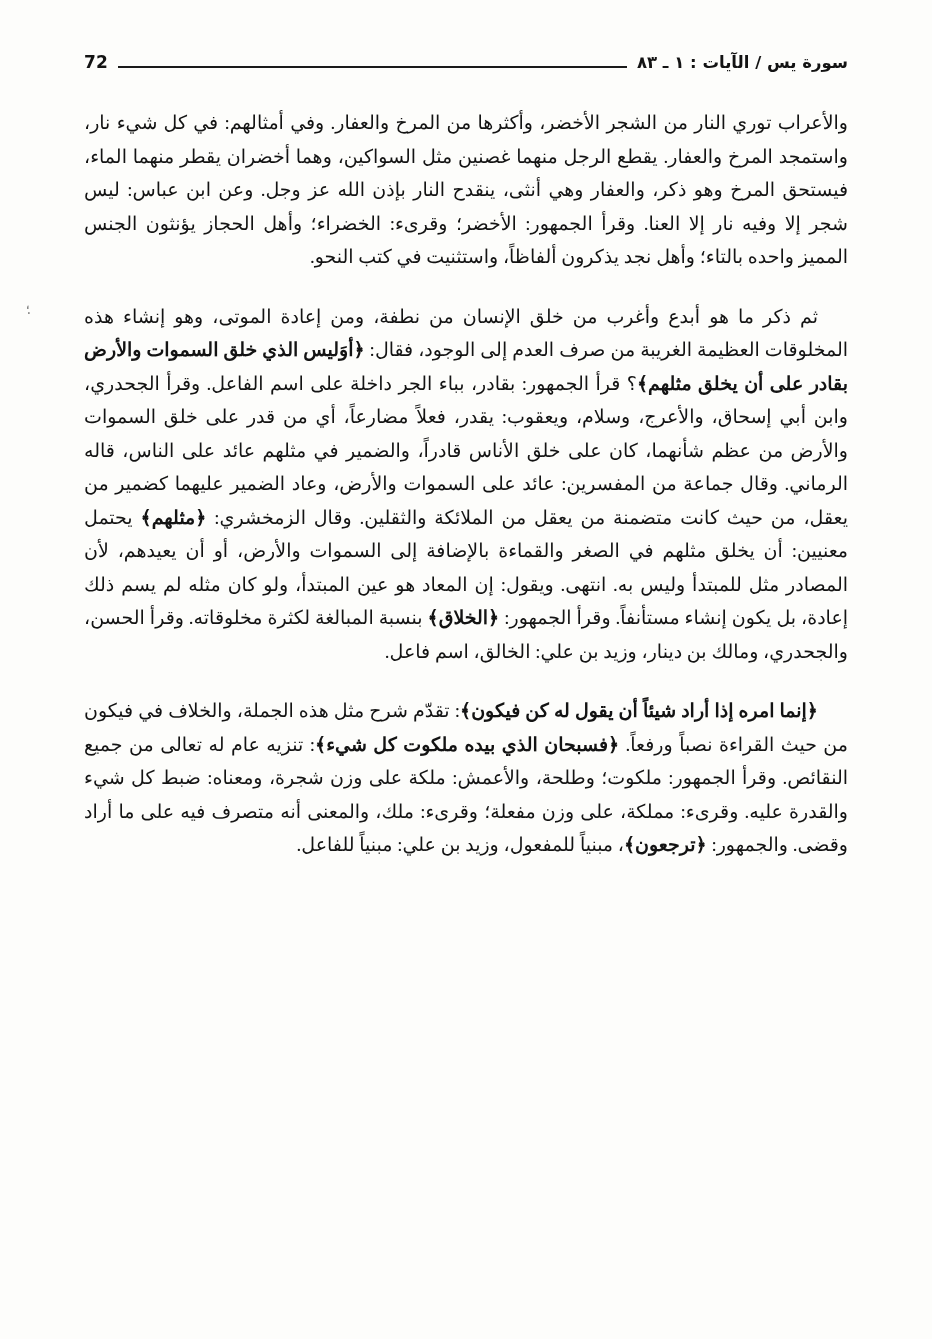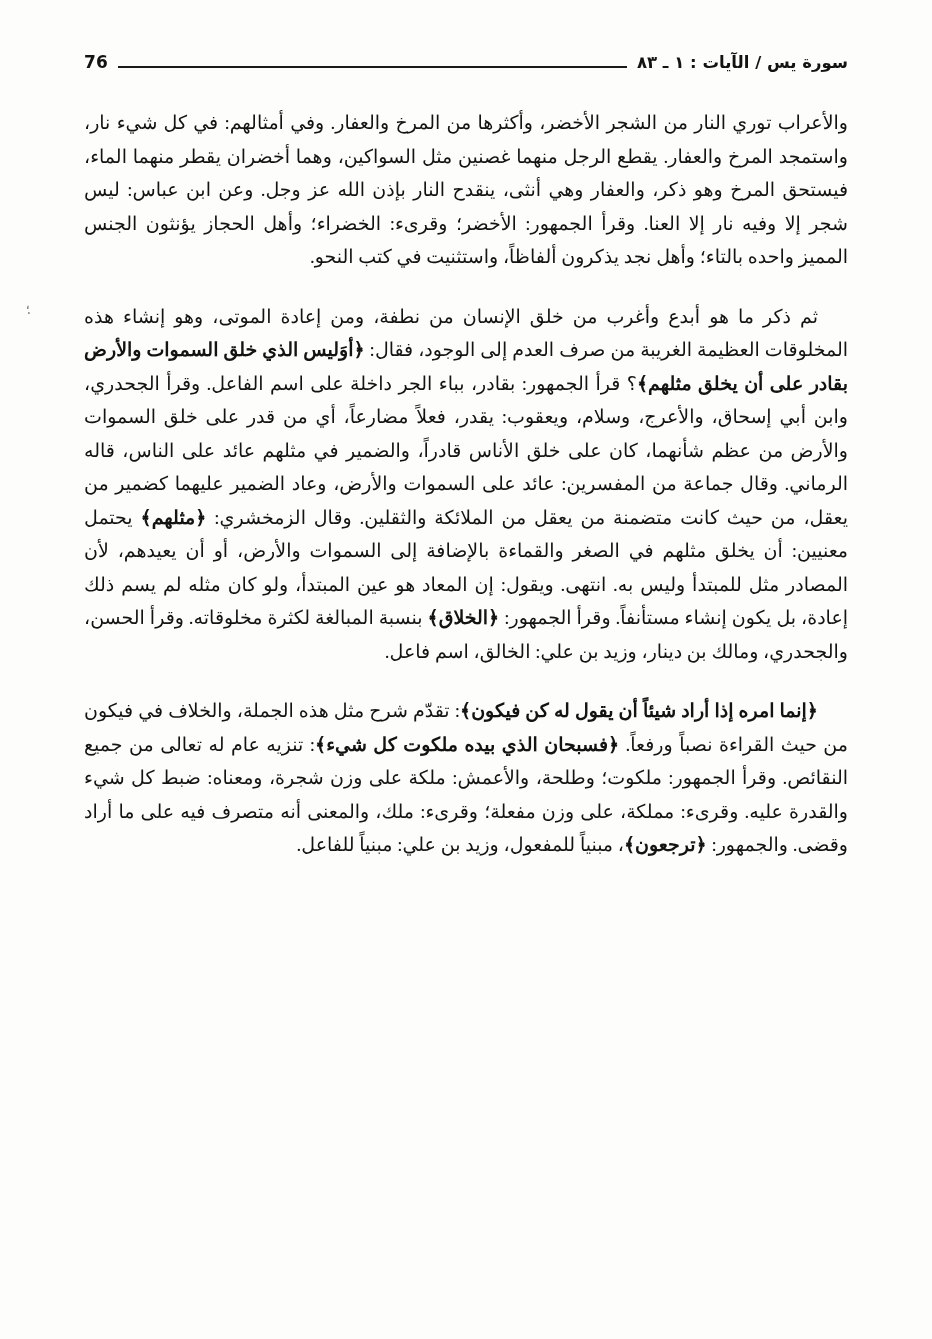--- a/index.html
+++ b/index.html
@@ -73,21 +73,21 @@
   }
 </style>
 </head>
 <body>
 
 <div class="page">
 
   <div class="header">
     <span class="title">سورة يس / الآيات : ١ ـ ٨٣</span>
     <div class="rule"></div>
-    <span class="pagenum">76</span>
+    <span class="pagenum">72</span>
   </div>
 
   <div class="body-text">
     <p class="para"><span>والأعراب توري النار من الشجر الأخضر، وأكثرها من المرخ والعفار. وفي أمثالهم: في كل شيء نار، واستمجد المرخ والعفار. يقطع الرجل منهما غصنين مثل السواكين، وهما أخضران يقطر منهما الماء، فيستحق المرخ وهو ذكر، والعفار وهي أنثى، ينقدح النار بإذن الله عز وجل. وعن ابن عباس: ليس شجر إلا وفيه نار إلا العنا. وقرأ الجمهور: الأخضر؛ وقرىء: الخضراء؛ وأهل الحجاز يؤنثون الجنس المميز واحده بالتاء؛ وأهل نجد يذكرون ألفاظاً، واستثنيت في كتب النحو.</span></p>
     <p class="para indent"><span>ثم ذكر ما هو أبدع وأغرب من خلق الإنسان من نطفة، ومن إعادة الموتى، وهو إنشاء هذه المخلوقات العظيمة الغريبة من صرف العدم إلى الوجود، فقال: </span><span class="bold">﴿أوَليس الذي خلق السموات والأرض بقادر على أن يخلق مثلهم﴾</span><span>؟ قرأ الجمهور: بقادر، بباء الجر داخلة على اسم الفاعل. وقرأ الجحدري، وابن أبي إسحاق، والأعرج، وسلام، ويعقوب: يقدر، فعلاً مضارعاً، أي من قدر على خلق السموات والأرض من عظم شأنهما، كان على خلق الأناس قادراً، والضمير في مثلهم عائد على الناس، قاله الرماني. وقال جماعة من المفسرين: عائد على السموات والأرض، وعاد الضمير عليهما كضمير من يعقل، من حيث كانت متضمنة من يعقل من الملائكة والثقلين. وقال الزمخشري: </span><span class="bold">﴿مثلهم﴾</span><span> يحتمل معنيين: أن يخلق مثلهم في الصغر والقماءة بالإضافة إلى السموات والأرض، أو أن يعيدهم، لأن المصادر مثل للمبتدأ وليس به. انتهى. ويقول: إن المعاد هو عين المبتدأ، ولو كان مثله لم يسم ذلك إعادة، بل يكون إنشاء مستأنفاً. وقرأ الجمهور: </span><span class="bold">﴿الخلاق﴾</span><span> بنسبة المبالغة لكثرة مخلوقاته. وقرأ الحسن، والجحدري، ومالك بن دينار، وزيد بن علي: الخالق، اسم فاعل.</span></p>
     <p class="para indent"><span class="bold">﴿إنما امره إذا أراد شيئاً أن يقول له كن فيكون﴾</span><span>: تقدّم شرح مثل هذه الجملة، والخلاف في فيكون من حيث القراءة نصباً ورفعاً. </span><span class="bold">﴿فسبحان الذي بيده ملكوت كل شيء﴾</span><span>: تنزيه عام له تعالى من جميع النقائص. وقرأ الجمهور: ملكوت؛ وطلحة، والأعمش: ملكة على وزن شجرة، ومعناه: ضبط كل شيء والقدرة عليه. وقرىء: مملكة، على وزن مفعلة؛ وقرىء: ملك، والمعنى أنه متصرف فيه على ما أراد وقضى. والجمهور: </span><span class="bold">﴿ترجعون﴾</span><span>، مبنياً للمفعول، وزيد بن علي: مبنياً للفاعل.</span></p>
   </div>
 
   <span class="artifact">؛</span>
 

